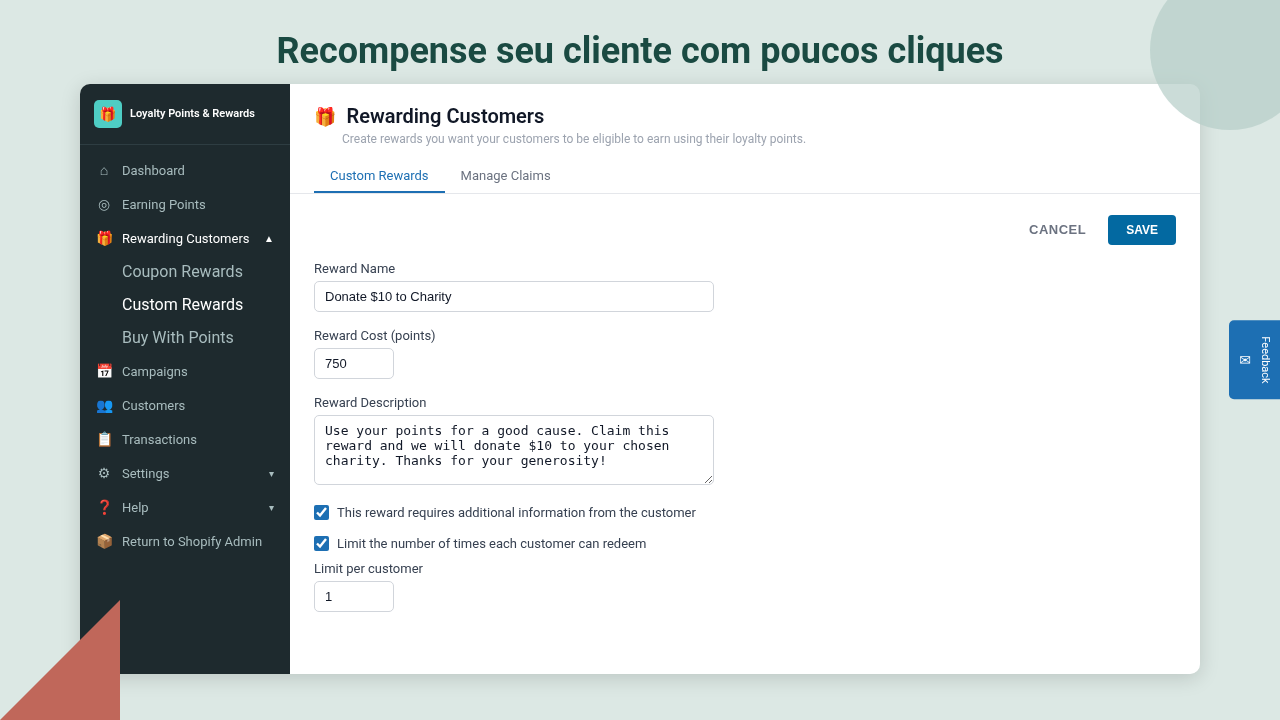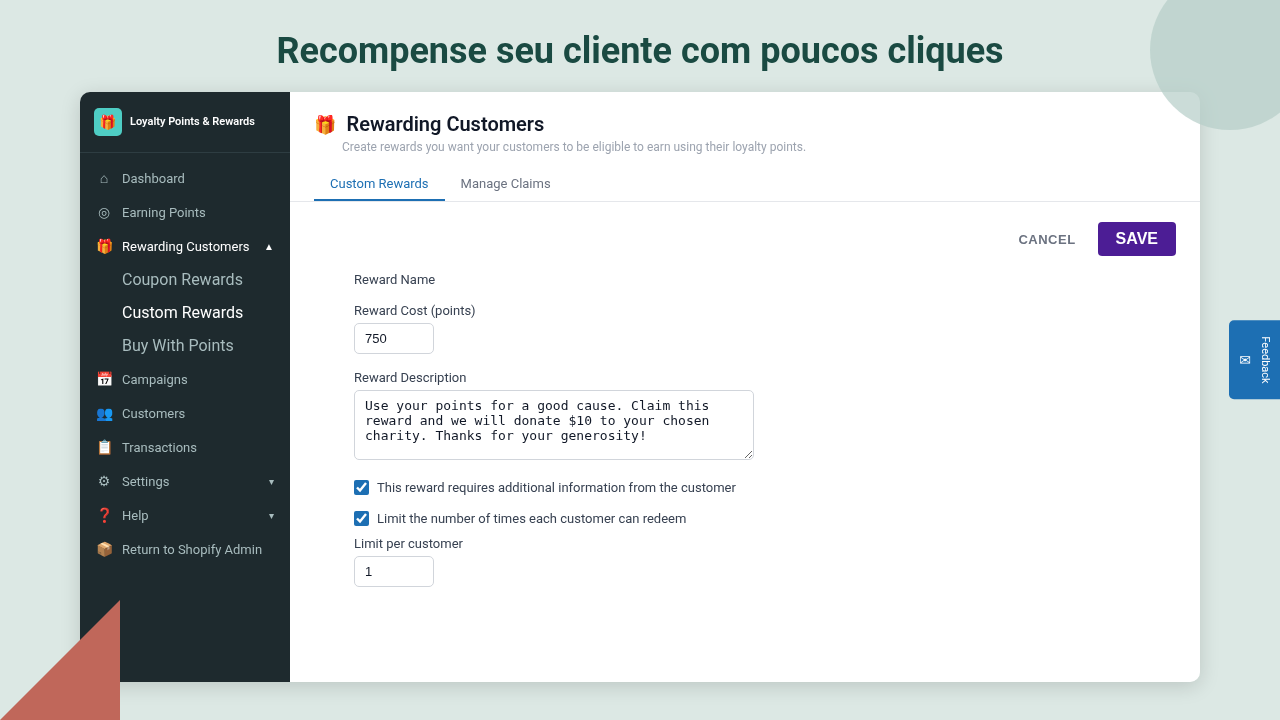--- a/index.html
+++ b/index.html
@@ -30,21 +30,21 @@
       width: 0;
       height: 0;
       border-style: solid;
       border-width: 0 0 120px 120px;
       border-color: transparent transparent #c0675a transparent;
     }
 
     
     .page-headline {
       text-align: center;
-      padding: 30px 0 20px;
+      padding: 30px 0 12px;
       font-size: 36px;
       font-weight: 700;
       color: #1a4a42;
     }
 
     
     .main-container {
       display: flex;
       margin: 0 80px;
       height: calc(720px - 130px);
@@ -192,21 +192,20 @@
     .tab.active {
       color: #1d6fb3;
       border-bottom: 2px solid #1d6fb3;
     }
 
     
     .form-area {
       padding: 20px 24px;
       flex: 1;
       overflow-y: auto;
-      margin-left: 40px;
     }
 
     .form-top-row {
       display: flex;
       justify-content: flex-end;
       align-items: center;
       gap: 10px;
       margin-bottom: 16px;
     }
 
@@ -215,25 +214,25 @@
       border: none;
       font-size: 13px;
       font-weight: 600;
       color: #6b7280;
       cursor: pointer;
       letter-spacing: 0.5px;
       padding: 8px 12px;
     }
 
     .btn-save {
-      background: #4c1d95;
+      background: #0369a1;
       color: #fff;
       border: none;
       border-radius: 4px;
-      font-size: 16px;
+      font-size: 12px;
       font-weight: 600;
       padding: 8px 18px;
       cursor: pointer;
     }
 
     .form-group {
       margin-bottom: 16px;
     }
 
     .form-label {
@@ -413,20 +412,21 @@
 
     <div class="form-area">
 
       <div class="form-top-row">
         <button class="btn-cancel">CANCEL</button>
         <button class="btn-save">SAVE</button>
       </div>
 
       <div class="form-group">
         <label class="form-label">Reward Name</label>
+        <input class="form-input" type="text" value="Donate $10 to Charity" style="">
       </div>
 
       <div class="form-group">
         <label class="form-label">Reward Cost (points)</label>
         <input class="form-input form-input-small" type="text" value="750" style="">
       </div>
 
       <div class="form-group">
         <label class="form-label">Reward Description</label>
         <textarea class="form-textarea" style="">Use your points for a good cause. Claim this reward and we will donate $10 to your chosen charity. Thanks for your generosity!</textarea>

